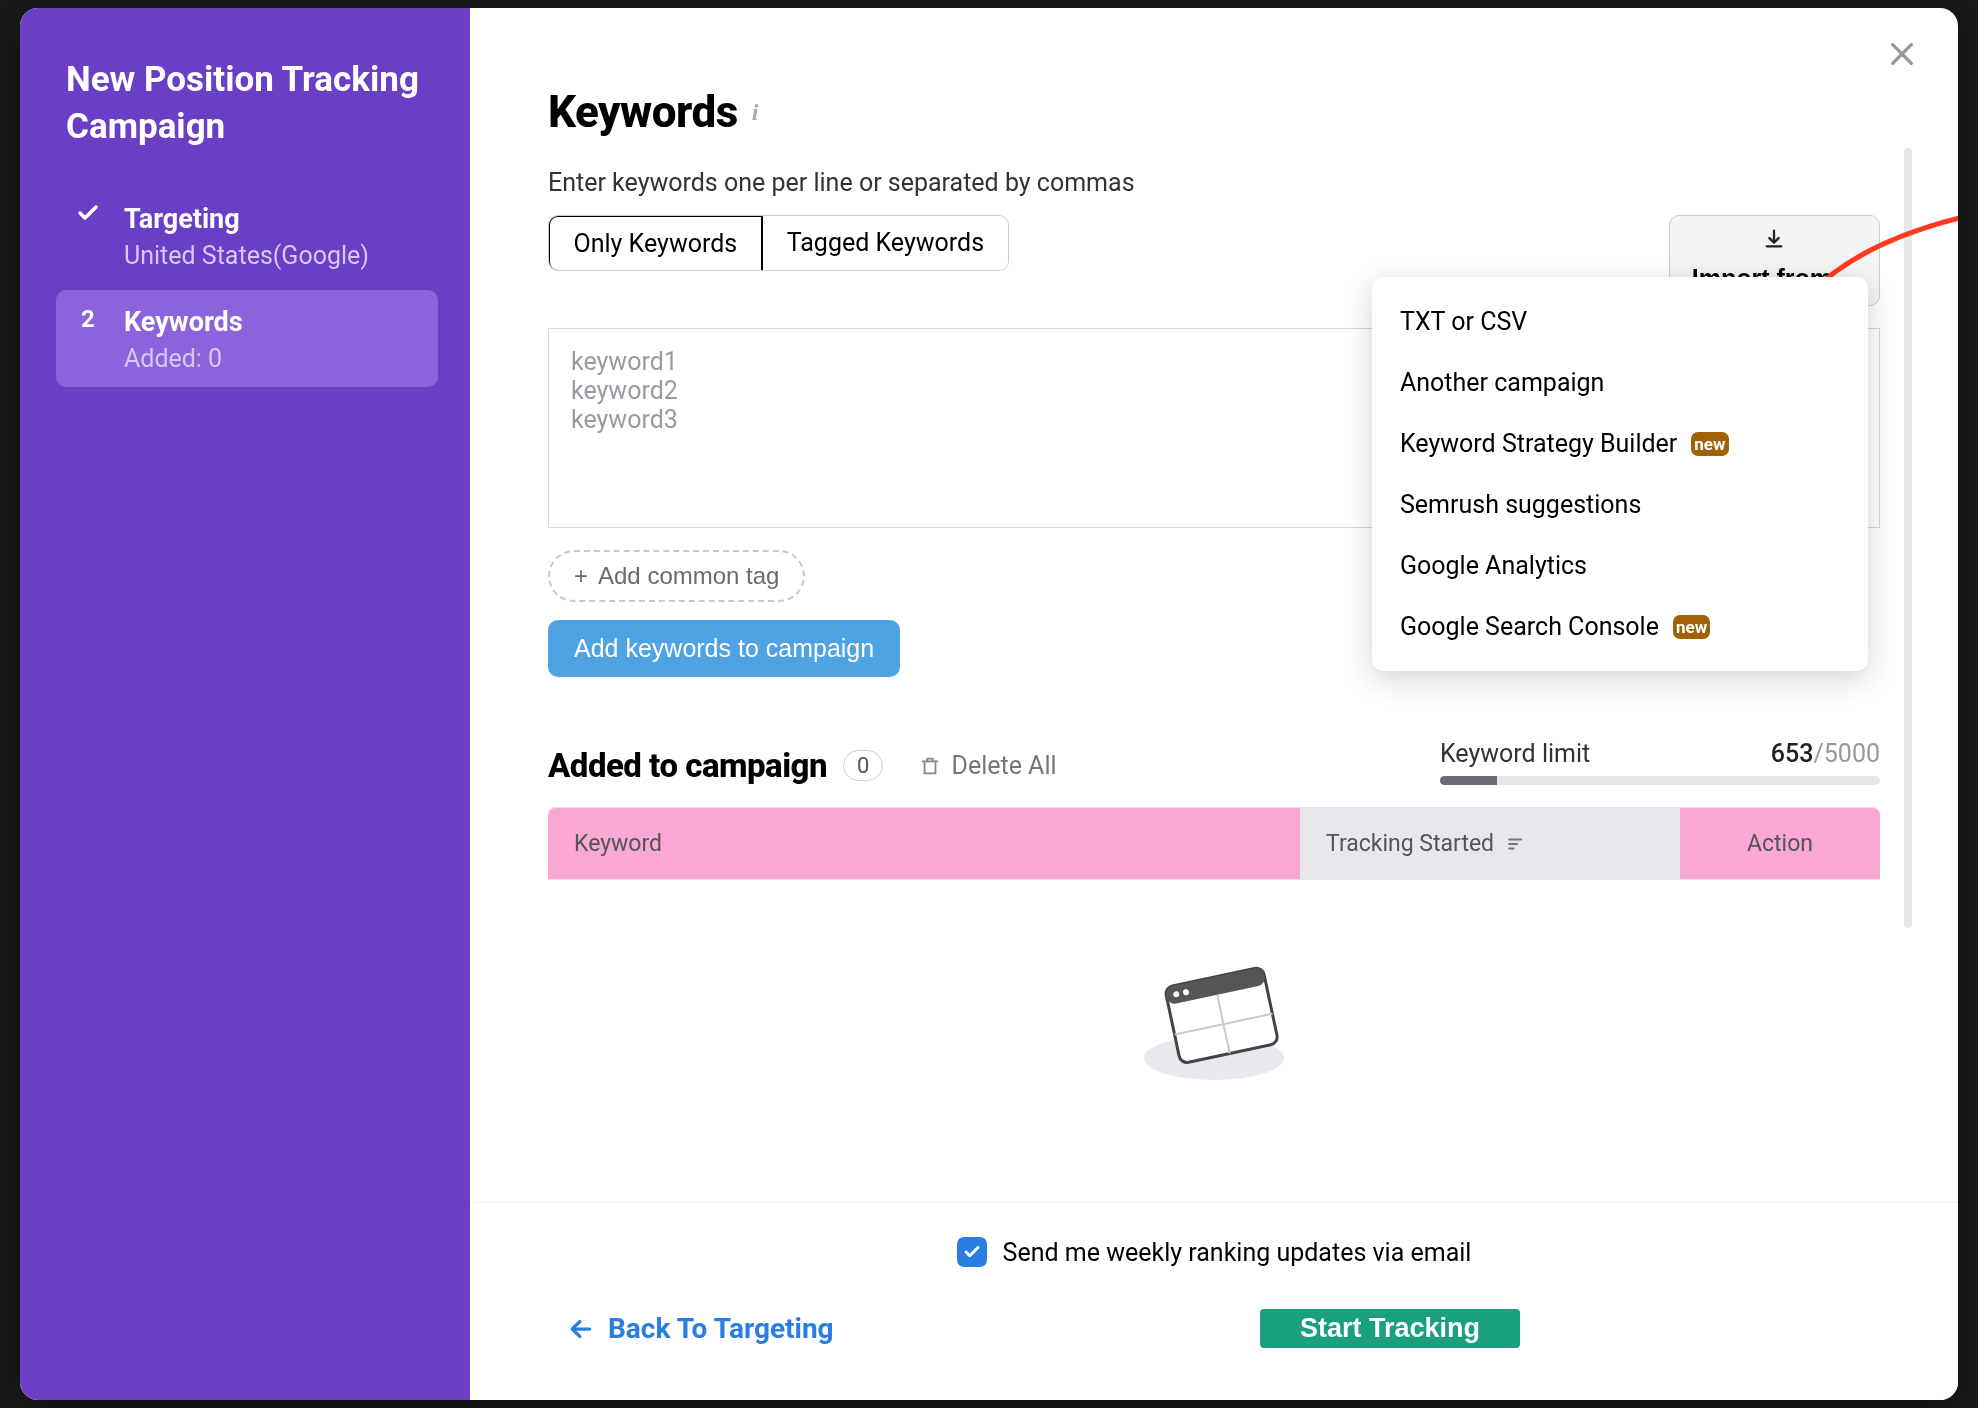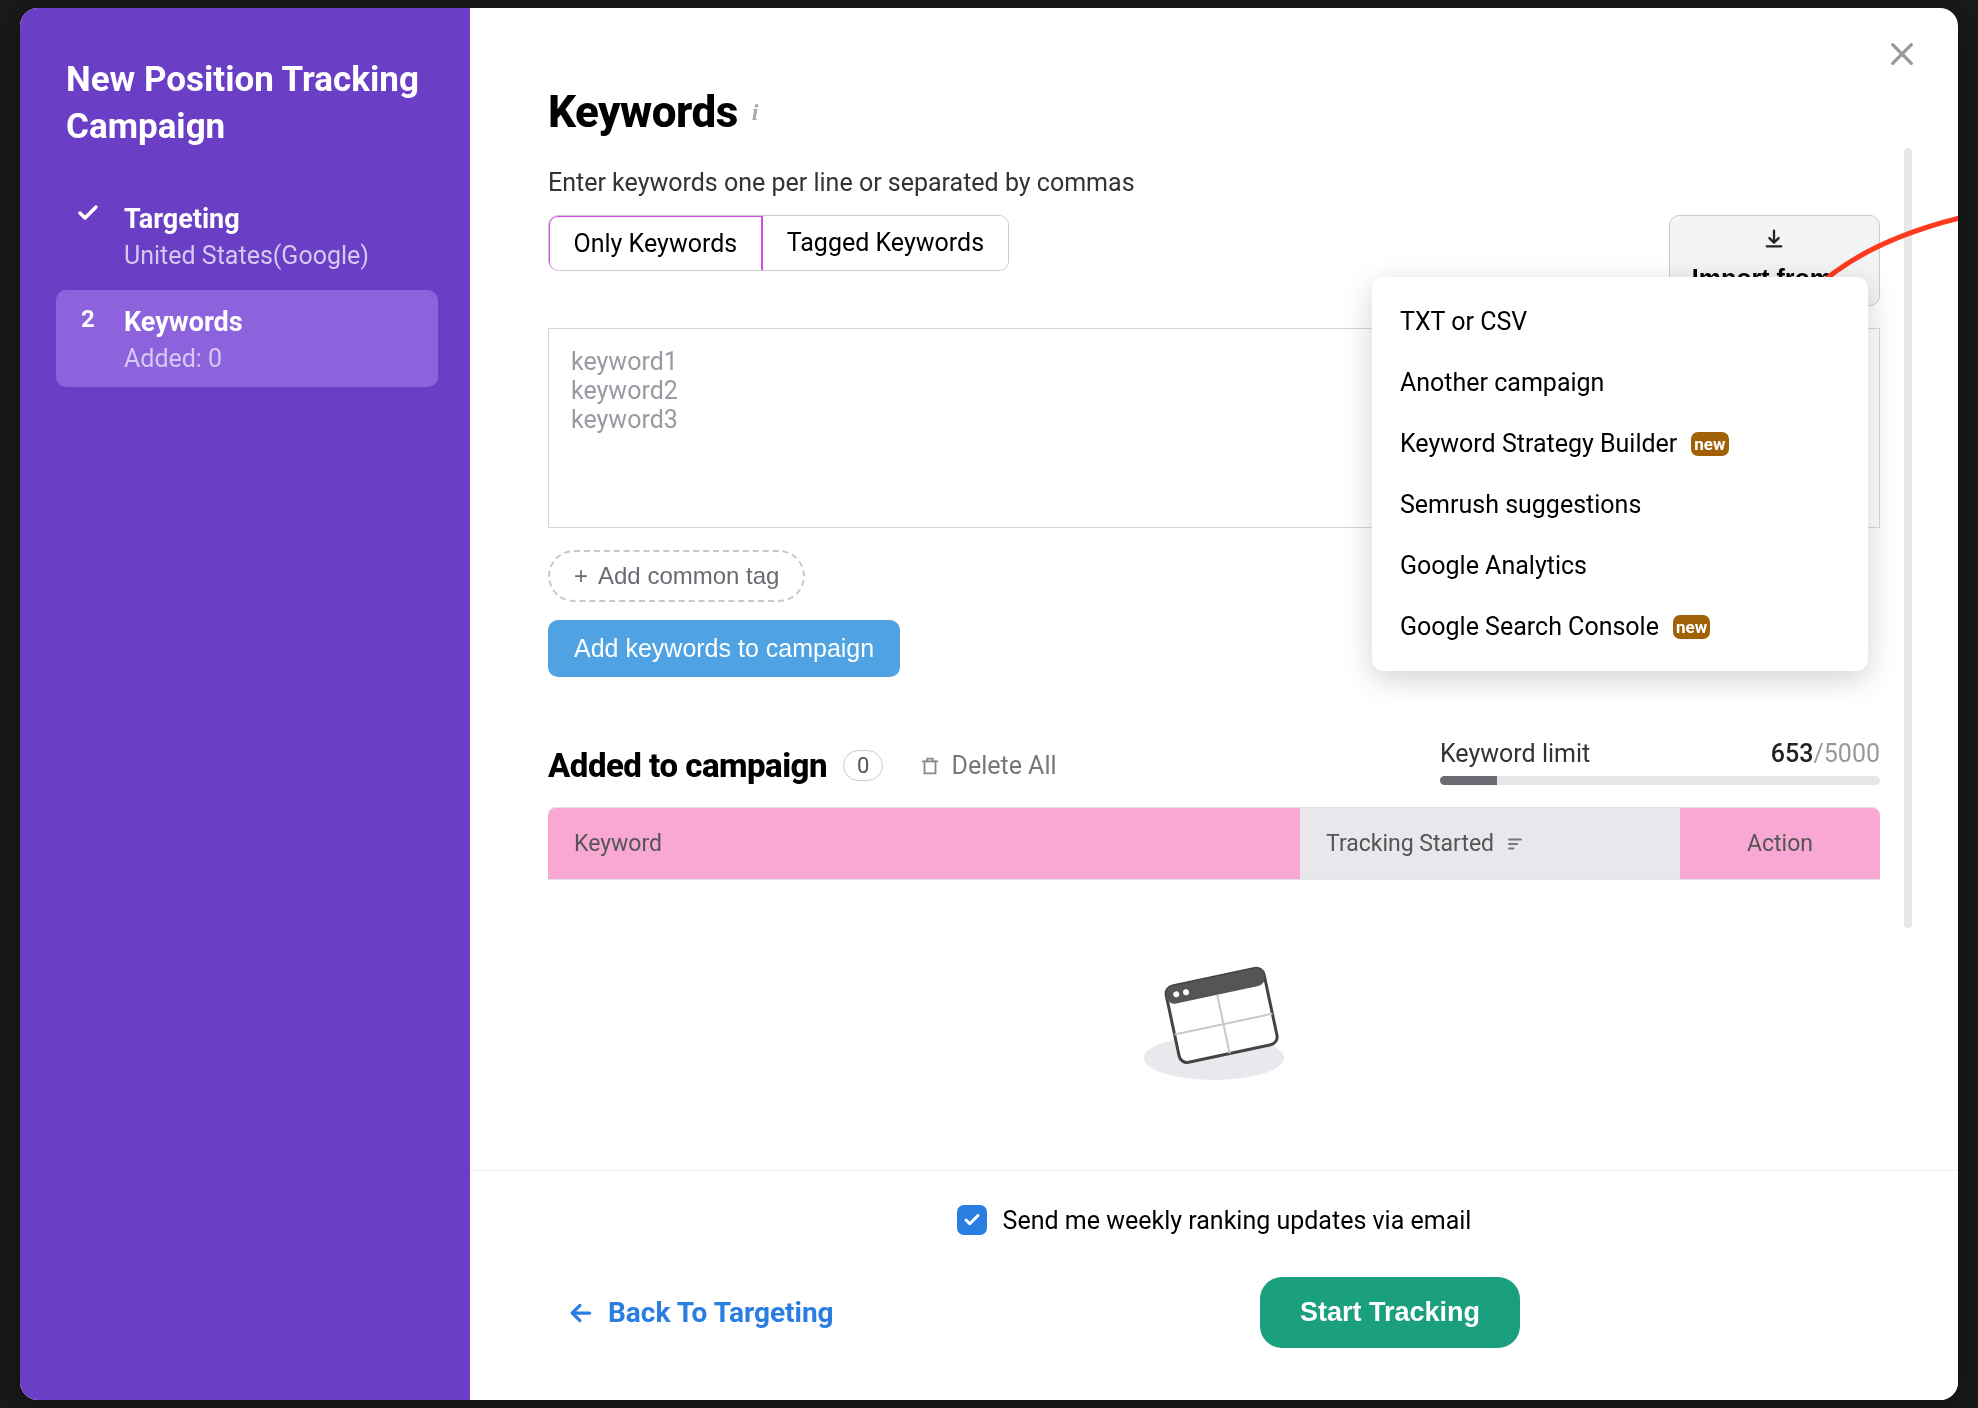--- a/index.html
+++ b/index.html
@@ -121,21 +121,21 @@
     border-radius: 10px;
     overflow: hidden;
   }
   .seg-tab {
     padding: 12px 24px;
     font-size: 25px;
     cursor: pointer;
     background: #fff;
   }
   .seg-tab.selected {
-    border: 2px solid #d946ef;
+    border: 2px solid #000000;
     border-radius: 10px 0 0 10px;
     margin: -1.5px;
     position: relative;
     z-index: 1;
   }
   .seg-tab + .seg-tab { border-left: 1.5px solid #ccc; }
   .import-btn {
     background: #f3f4f5;
     border: 1px solid #ccc;
     border-radius: 10px;
@@ -329,22 +329,22 @@
     font-weight: 700;
     display: flex;
     align-items: center;
     gap: 14px;
     cursor: pointer;
   }
   .start-btn {
     background: #1a9f7f;
     color: #fff;
     border: none;
-    border-radius: 22px;
-    padding: 20px 40px;
+    border-radius: 4px;
+    padding: 4px 40px;
     font-size: 27px;
     font-weight: 600;
     cursor: pointer;
     margin-right: 340px;
   }
   
   .arrow-svg {
     position: absolute;
     top: 172px;
     left: 1290px;

